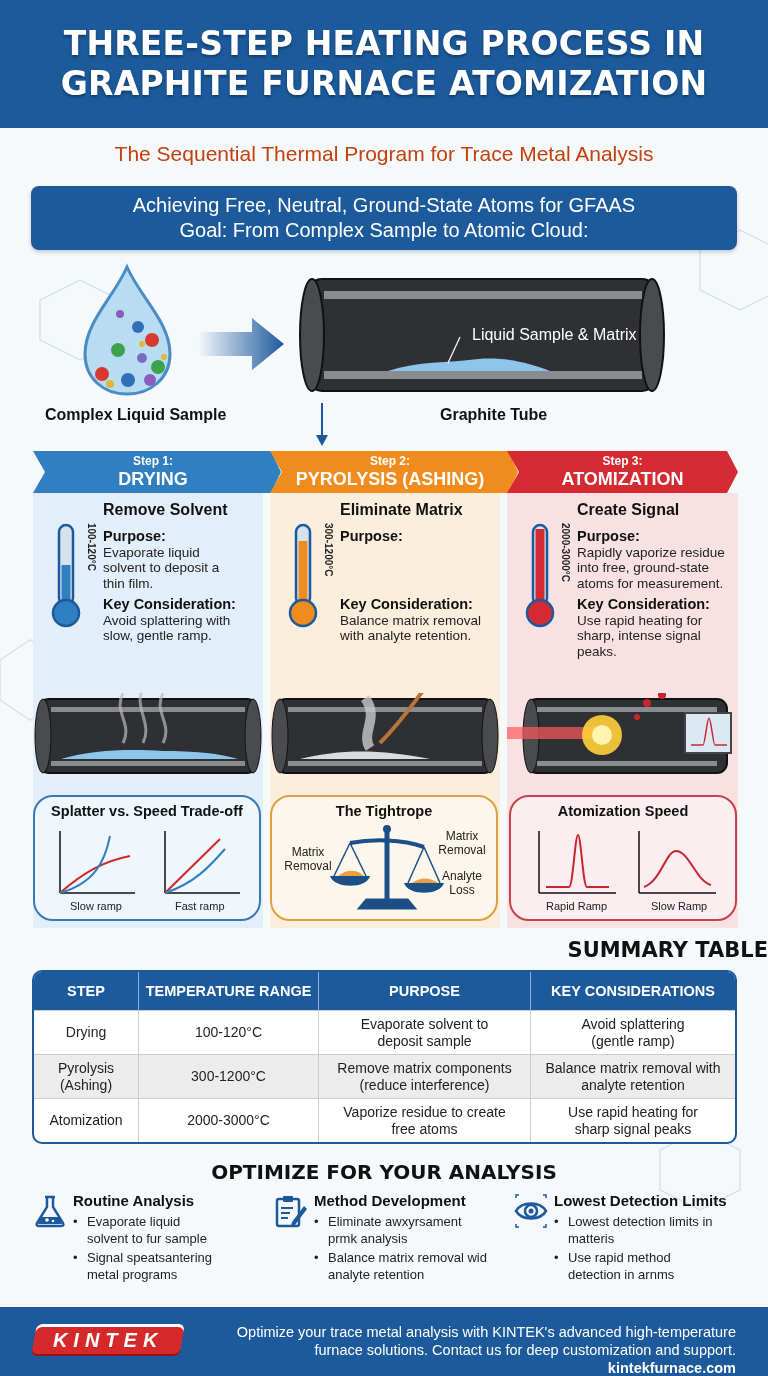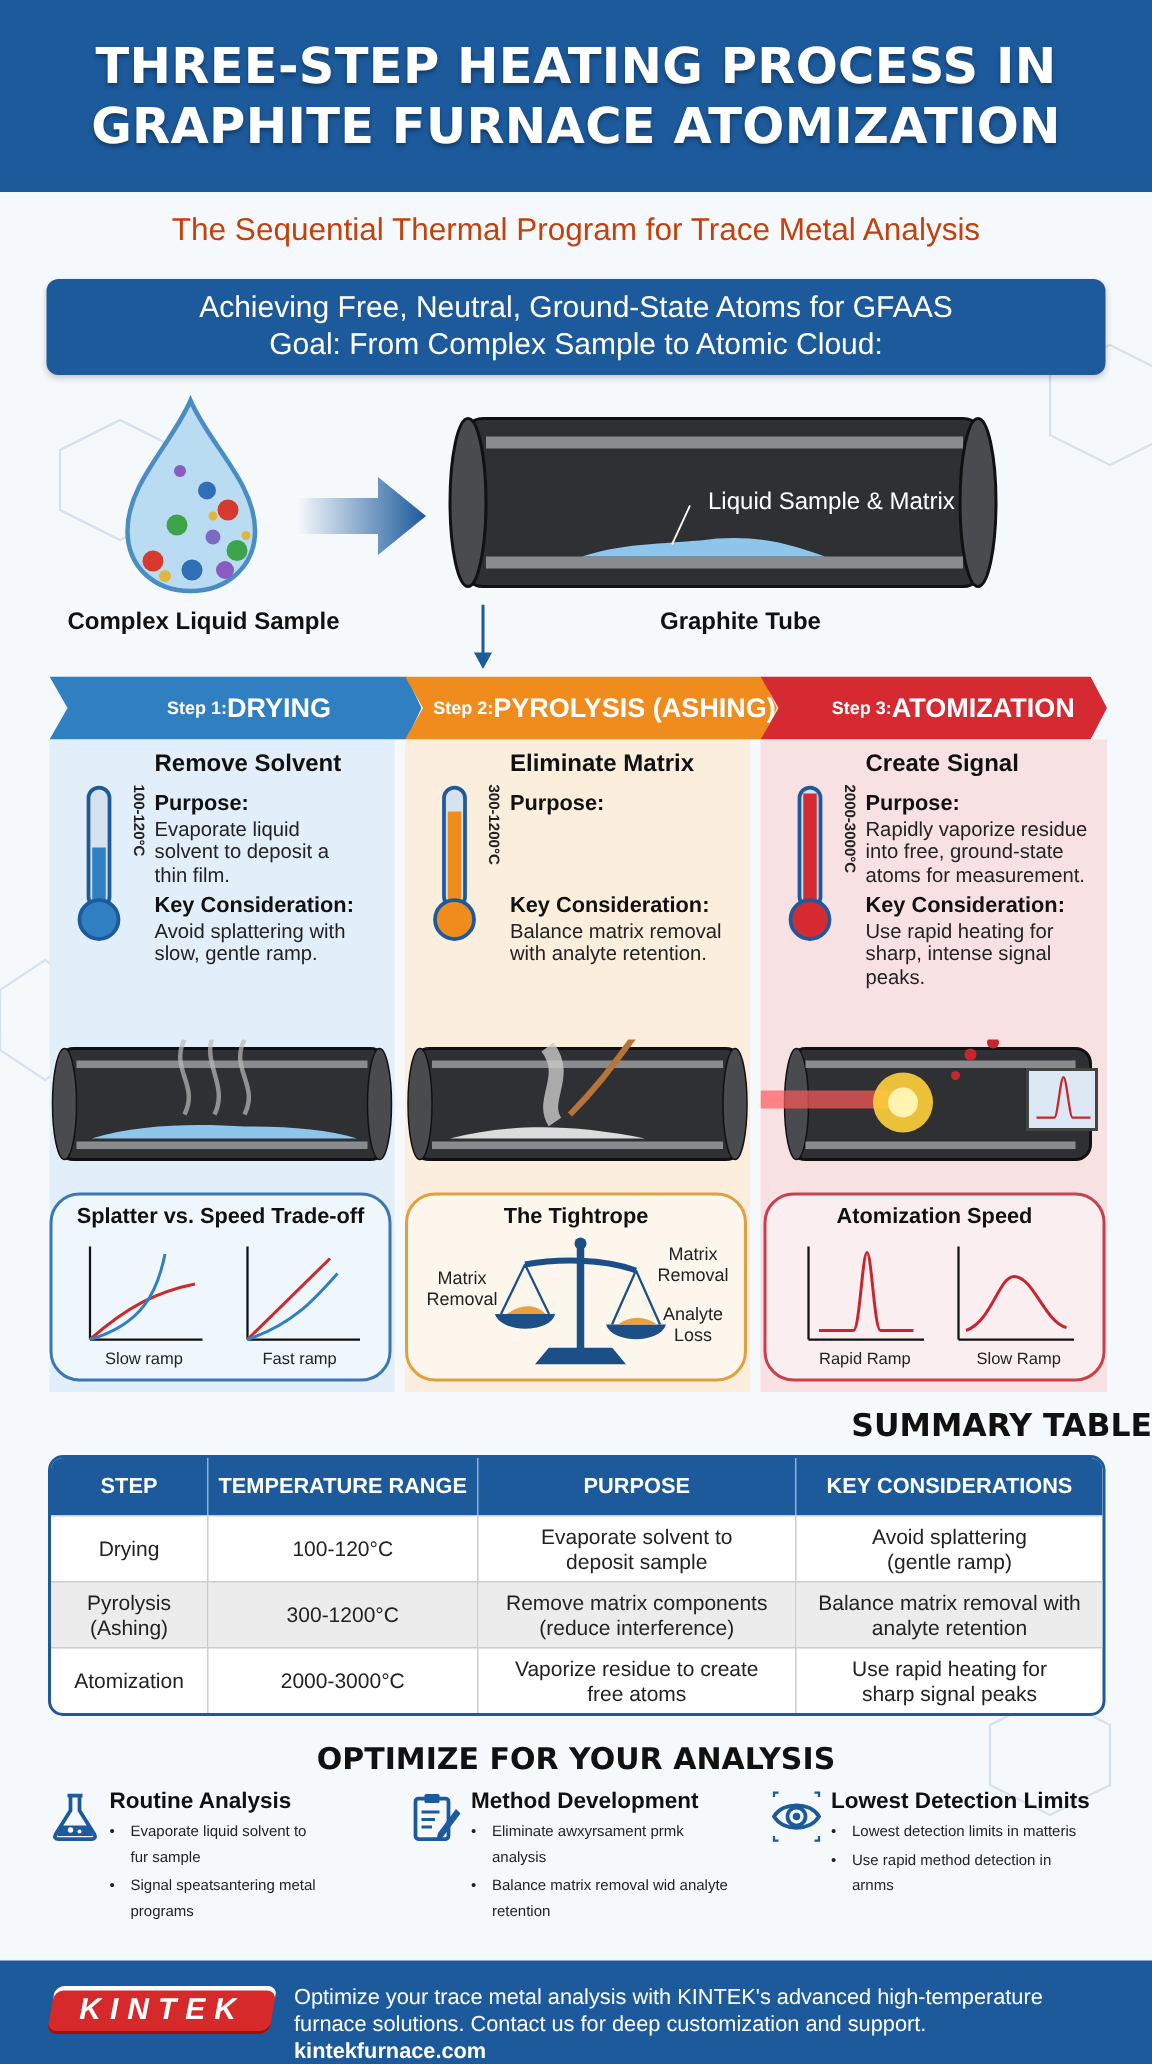--- a/index.html
+++ b/index.html
@@ -5,21 +5,21 @@
 *{box-sizing:border-box;margin:0;padding:0}
 body{width:768px;height:1376px;font-family:"Liberation Sans",sans-serif;background:#f6f9fc;position:relative;overflow:hidden;color:#111}
 .bg-hex{position:absolute;inset:0;pointer-events:none;opacity:.35}
 .header{position:absolute;left:0;top:0;width:768px;height:128px;background:#1c5a9c;display:flex;align-items:center;justify-content:center;text-align:center}
 .header h1{color:#fff;font-family:"DejaVu Sans",sans-serif;font-weight:bold;font-size:33px;line-height:40px;letter-spacing:.2px;text-shadow:0 2px 3px rgba(0,0,0,.35)}
 .subtitle{position:absolute;top:142px;left:0;width:768px;text-align:center;font-size:21px;color:#c2410c}
 .goal{position:absolute;left:31px;top:186px;width:706px;height:64px;background:#1c5a9c;border-radius:8px;color:#fff;text-align:center;font-size:20px;line-height:25px;padding-top:7px;box-shadow:0 2px 4px rgba(0,0,0,.2)}
 .intro-label{position:absolute;font-weight:bold;font-size:16px;color:#111}
 .steps-wrap{position:absolute;left:33px;top:451px;width:705px;height:477px}
 .step-col{position:absolute;top:0;height:477px}
-.step-banner{position:absolute;top:0;left:13px;height:42px;display:flex;flex-direction:row;align-items:center;justify-content:center;color:#fff;text-align:right}
+.step-banner{position:absolute;top:0;left:0;height:42px;display:flex;flex-direction:column;align-items:center;justify-content:center;color:#fff;text-align:right}
 .step-banner .n{font-size:12px;font-weight:bold;line-height:13px}
 .step-banner .t{font-size:18px;font-weight:bold;line-height:22px}
 .step-body{position:absolute;top:42px;left:0;height:435px}
 .step-h{position:absolute;left:70px;top:8px;font-weight:bold;font-size:16px}
 .lbl{position:absolute;left:70px;font-size:13.5px;line-height:15.5px;color:#222}
 .lbl b{display:block;font-size:14.5px;color:#111}
 .thermo{position:absolute;left:18px;top:28px;width:30px;height:110px}
 .temp-v{position:absolute;left:42px;top:60px;font-size:10px;font-weight:bold;transform:rotate(90deg);transform-origin:left top;white-space:nowrap;color:#222}
 .tube{position:absolute;left:0;top:235px;width:230px;height:84px}
 .mini{position:absolute;left:0;top:302px;width:228px;height:126px;border:2px solid;border-radius:20px;background:rgba(255,255,255,.45)}
@@ -29,27 +29,27 @@
 .summary-title{position:absolute;top:938px;left:0;width:768px;text-align:right;font-weight:bold;font-size:21px;font-family:"DejaVu Sans",sans-serif}
 table.sum{position:absolute;left:32px;top:970px;width:705px;border-collapse:separate;border-spacing:0;border:2px solid #1c5a9c;border-radius:10px;overflow:hidden;font-size:14px;background:#fff}
 table.sum th{background:#1c5a9c;color:#fff;height:38px;font-size:14.5px;font-weight:bold;border-right:1px solid #8fb0d8}
 table.sum td{text-align:center;border-right:1px solid #ccc;border-top:1px solid #ccc;line-height:17px;color:#222;height:44px}
 table.sum tr:nth-child(even) td{background:#ececec}
 table.sum th:last-child, table.sum td:last-child{border-right:none}
 .opt-title{position:absolute;top:1160px;left:0;width:768px;text-align:center;font-weight:bold;font-size:20px;font-family:"DejaVu Sans",sans-serif}
 .opt{position:absolute;top:1192px;width:240px}
 .opt .ic{position:absolute;left:0;top:2px;width:34px;height:34px}
 .opt .oh{position:absolute;left:40px;top:0;font-weight:bold;font-size:15px;white-space:nowrap}
-.opt ul{position:absolute;left:40px;top:21px;list-style:none;font-size:10px;line-height:17px;color:#222}
+.opt ul{position:absolute;left:40px;top:21px;list-style:none;font-size:13px;line-height:17px;color:#222}
 .opt li{position:relative;padding-left:14px;margin-bottom:2px}
 .opt li::before{content:"•";position:absolute;left:0}
 .footer{position:absolute;left:0;top:1307px;width:768px;height:69px;background:#1c5a9c;display:flex;align-items:center}
 .logo{position:absolute;left:34px;top:17px;width:148px;height:32px;background:#d62a2a;border-radius:6px;transform:skewX(-10deg);box-shadow:0 3px 0 #fff inset,0 -2px 0 #9b1212 inset;display:flex;align-items:center;justify-content:center}
 .logo span{color:#fff;font-weight:bold;font-style:italic;font-size:20px;letter-spacing:6px;transform:skewX(10deg)}
-.foot-txt{position:absolute;right:32px;top:16px;width:540px;color:#fff;font-size:14.5px;line-height:18px}
+.foot-txt{position:absolute;right:32px;top:16px;width:540px;text-align:right;color:#fff;font-size:14.5px;line-height:18px}
 .foot-txt b{font-weight:bold}
 </style>
 </head>
 <body>
 
 <svg class="bg-hex" width="768" height="1376">
   <g fill="none" stroke="#9bb7d6" stroke-width="1.5">
     <polygon points="40,300 80,280 120,300 120,340 80,360 40,340"></polygon>
     <polygon points="700,250 740,230 780,250 780,290 740,310 700,290"></polygon>
     <polygon points="660,1150 700,1130 740,1150 740,1190 700,1210 660,1190"></polygon>

